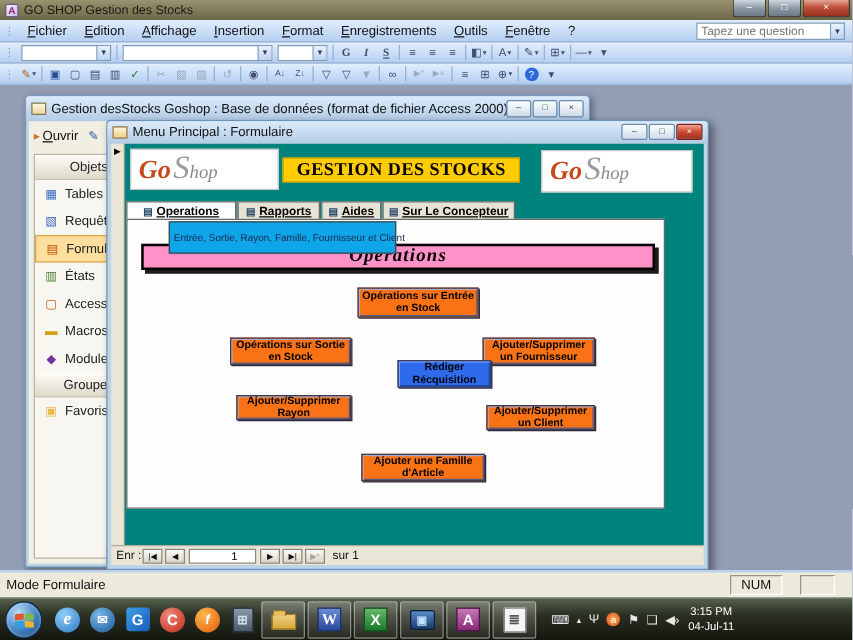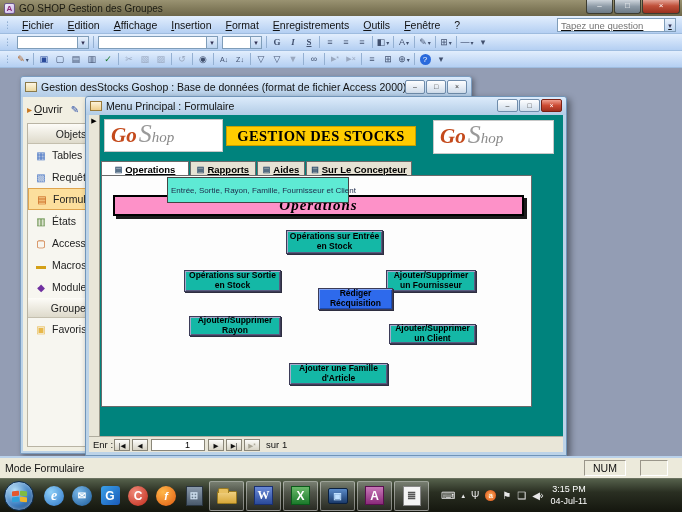--- a/index.html
+++ b/index.html
@@ -21,21 +21,21 @@
   .aero-btn.min,.aero-btn.max { width:27px; }
   .aero-btn.close { width:38px; background:linear-gradient(#e4a597,#c0503a 45%,#99301e); }
 
   
   .menubar { position:absolute; top:16px; left:0; width:682px; height:18px;
     background:linear-gradient(#e2eefd,#b4cff2); border-bottom:1px solid #9ebcdf;
     display:flex; align-items:center; font-size:10.5px; color:#111; }
   .grip { color:#7a9cc4; font-size:9px; padding:0 3px; }
   .menu-item { display:inline-block; padding:1px 7px; cursor:default; }
   .menu-item::first-letter { text-decoration:underline; }
-  .question-wrap { position:absolute; right:6px; top:2px; display:flex; align-items:center;text-decoration:underline; }
+  .question-wrap { position:absolute; right:6px; top:2px; display:flex; align-items:center; }
   .question-input { width:108px; height:14px; border:1px solid #7f9db9; font-size:9.5px;
     padding:0 3px; font-family:"Liberation Sans",sans-serif; }
   .question-arrow { width:11px; height:14px; background:linear-gradient(#e8f1fc,#bcd4f0);
     border:1px solid #7f9db9; border-left:none; font-size:7px; text-align:center; line-height:13px; color:#335; }
 
   
   .toolbar { position:absolute; left:0; height:17px; background:linear-gradient(#e2eefd,#b4cff2);
     border-bottom:1px solid #9ebcdf; display:flex; align-items:center; font-size:9px; color:#3b4a66; }
   .toolbar.fmt { top:34px; width:682px; }
   .toolbar.std { top:51px; width:682px; }
@@ -111,30 +111,30 @@
   .tab { height:15px; display:flex; align-items:center; justify-content:center;
     border:1px solid #6a6a6a; border-bottom:none; background:#e6e2d4;
     font-size:9.5px; font-weight:bold; color:#000; padding:0 4px; margin-right:1px; }
   .tab.active { background:#fff; height:16px; }
   .tab .ticon { font-size:8px; color:#2a4a6a; margin-right:3px; }
   .tab .tlabel { text-decoration:underline; white-space:nowrap; }
 
   .tabpage { position:absolute; left:1px; top:60px; width:431px; height:232px;
     background:#fdfdfd; border:1px solid #6a6a6a; }
   .hint-label { position:absolute; left:35px; top:62px; width:182px; height:13px; z-index:3;
-    background:#5eead4; border:1px solid #444; color:#1d2a4a; font-size:8px;
-    display:flex; align-items:center; padding:12px 3px; white-space:nowrap;margin-left:32px; }
+    background:#0ea5e9; border:1px solid #444; color:#1d2a4a; font-size:8px;
+    display:flex; align-items:center; padding:12px 3px; white-space:nowrap; }
 
   .pink-banner { position:absolute; left:13px; top:80px; width:411px; height:21px; z-index:2;
     background:#fd91c8; border:2px solid #000; box-shadow:3px 3px 0 #1b1b1b;
     display:flex; align-items:center; justify-content:center;
     font-family:"Liberation Serif",serif; font-style:italic; font-weight:bold;
     font-size:15px; color:#000; letter-spacing:1px; }
 
-  .slate-btn { position:absolute; z-index:2; background:#14b8a6; border:1px solid #3c3c58;
+  .slate-btn { position:absolute; z-index:2; background:#f97316; border:1px solid #3c3c58;
     box-shadow:inset 1px 1px 0 #a8aacb, inset -1px -1px 0 #5a5c80, 1px 1px 0 #2e2e40;
     color:#000; font-weight:bold; font-size:8.5px; line-height:1.15; text-align:center;
     display:flex; align-items:center; justify-content:center; padding:1px 2px; }
   .slate-btn.blue { background:#2e6aec; box-shadow:inset 1px 1px 0 #7fa2f5, inset -1px -1px 0 #1c4ab0, 1px 1px 0 #2e2e40;margin-left:24px; }
   .btn-entree { left:186px; top:115px; width:97px; height:24px; }
   .btn-sortie { left:84px;  top:155px; width:97px; height:22px; }
   .btn-fournisseur { left:286px; top:155px; width:90px; height:22px; }
   .btn-rediger { left:194px; top:173px; width:75px; height:22px; }
   .btn-rayon { left:89px; top:201px; width:92px; height:20px; }
   .btn-client { left:289px; top:209px; width:87px; height:20px; }
@@ -200,21 +200,21 @@
   .tray-ic.avira { width:11px; height:11px; border-radius:50%; background:radial-gradient(#ffb060,#d84a10); color:#fff; font-size:8px; display:flex; align-items:center; justify-content:center; }
   .clock { margin:0 8px 0 6px; color:#fff; font-size:9px; text-align:center; line-height:1.25; }
 </style>
 </head>
 <body>
 
 <div class="screen">
 
   <div class="titlebar">
     <span class="app-ico">A</span>
-    <span>GO SHOP Gestion des Groupes</span>
+    <span>GO SHOP Gestion des Stocks</span>
     <div class="aero-btns">
       <div class="aero-btn min">–</div>
       <div class="aero-btn max">□</div>
       <div class="aero-btn close">×</div>
     </div>
   </div>
 
   <div class="menubar">
     <span class="grip">⋮</span>
     <span class="menu-item">Fichier</span>

